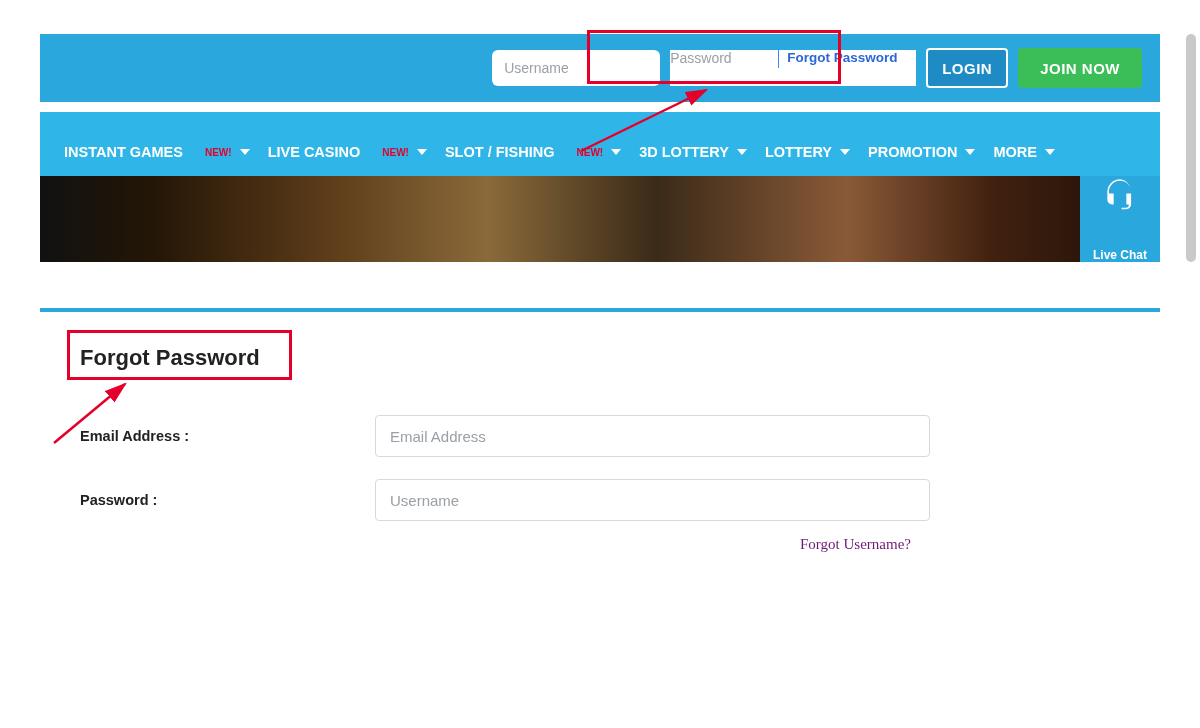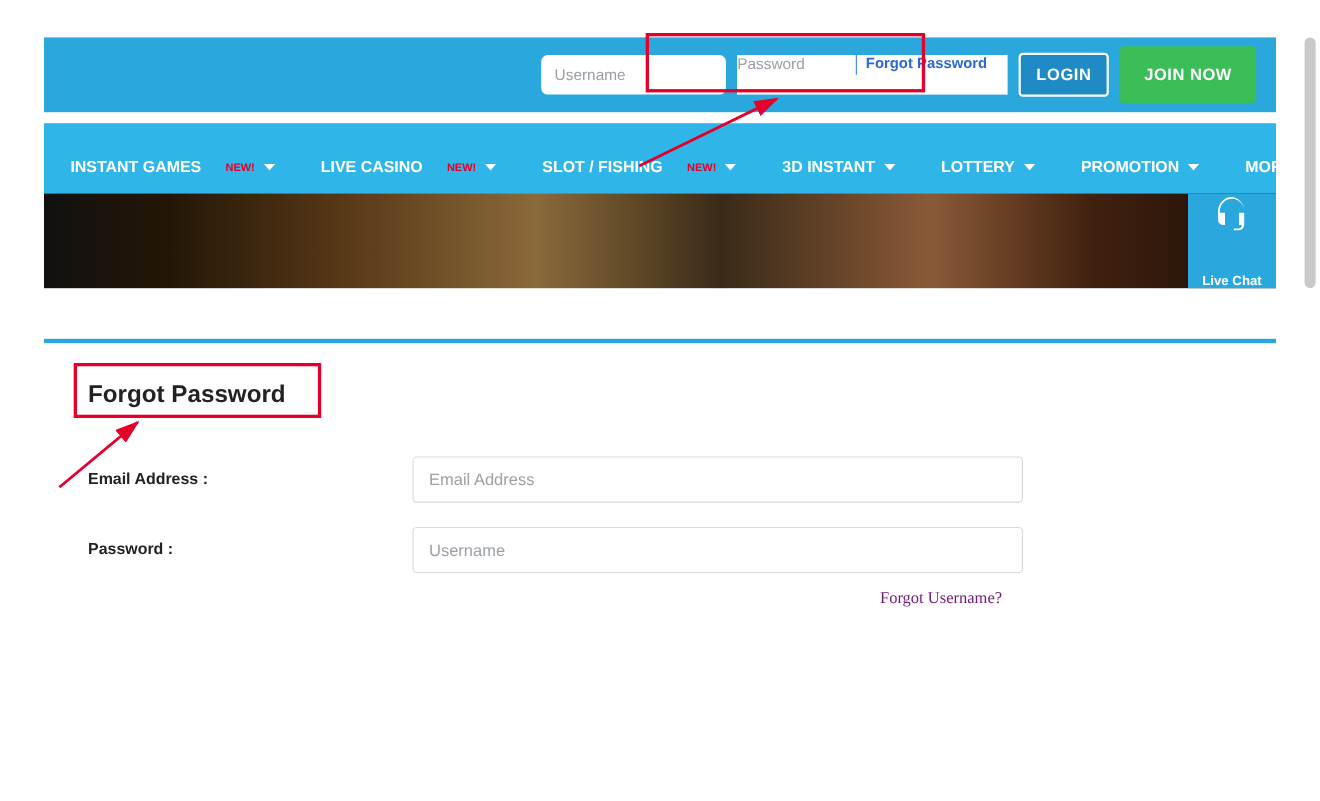--- a/index.html
+++ b/index.html
@@ -72,40 +72,40 @@
   background: #1e8bc5;
   border: 2px solid #fff;
   color: #fff;
   font-weight: 800;
   font-size: 15px;
   letter-spacing: 0.5px;
   border-radius: 4px;
   cursor: pointer;
 }
 .join-btn {
-  height: 52px;
+  height: 40px;
   padding: 0 22px;
   background: #3bbd57;
   border: none;
   color: #fff;
   font-weight: 800;
   font-size: 15px;
   letter-spacing: 0.5px;
   border-radius: 4px;
   cursor: pointer;
 }
 .nav-bar {
   position: absolute;
   left: 40px; right: 40px; top: 112px;
   height: 80px;
   background: #30b5e8;
   display: flex;
   align-items: center;
   padding: 0 24px;
-  gap: 42px;
+  gap: 18px;
 }
 .nav-item {
   display: flex;
   align-items: center;
   color: #fff;
   font-weight: 800;
   font-size: 14.5px;
   cursor: pointer;
   gap: 4px;
   white-space: nowrap;
@@ -246,21 +246,21 @@
     <span>LIVE CASINO</span>
     <span class="badge-new">NEW!</span>
     <span class="chev"></span>
   </div>
   <div class="nav-item">
     <span>SLOT / FISHING</span>
     <span class="badge-new">NEW!</span>
     <span class="chev"></span>
   </div>
   <div class="nav-item">
-    <span>3D INSTANT</span>
+    <span>3D LOTTERY</span>
     <span class="chev"></span>
   </div>
   <div class="nav-item">
     <span>LOTTERY</span>
     <span class="chev"></span>
   </div>
   <div class="nav-item">
     <span>PROMOTION</span>
     <span class="chev"></span>
   </div>

